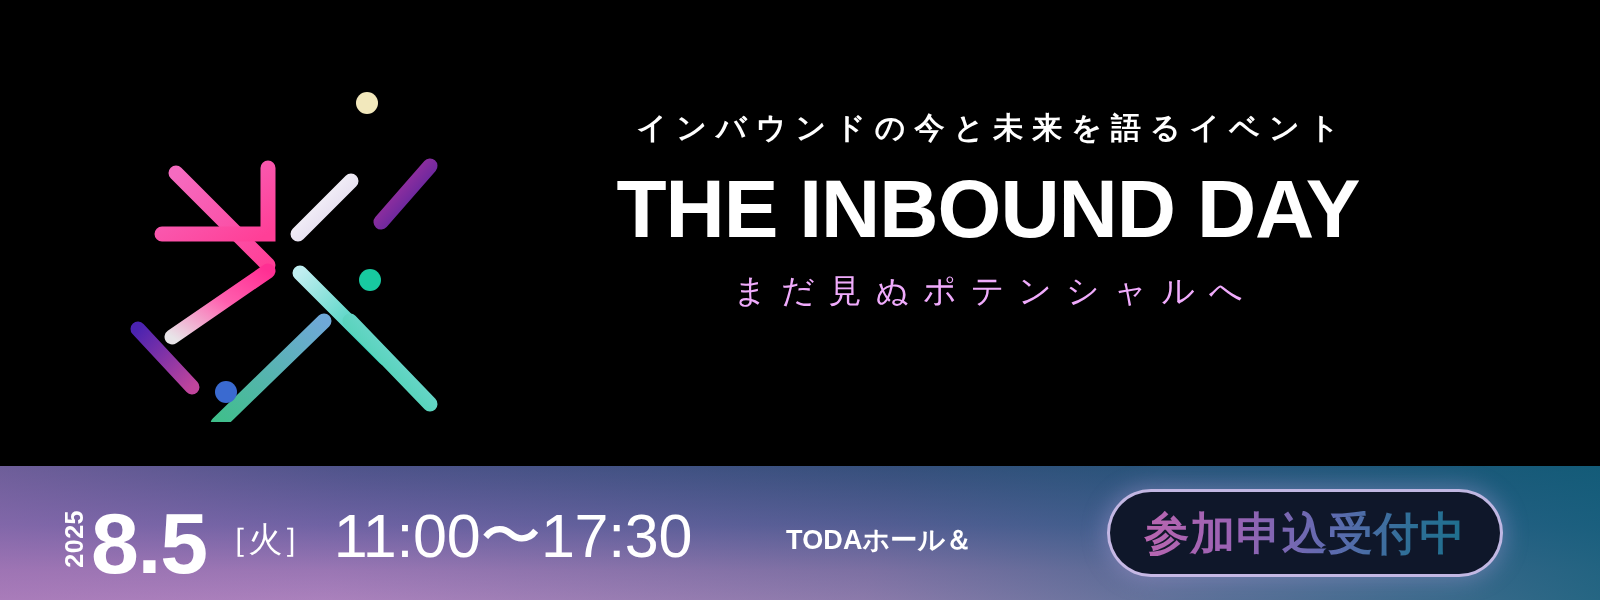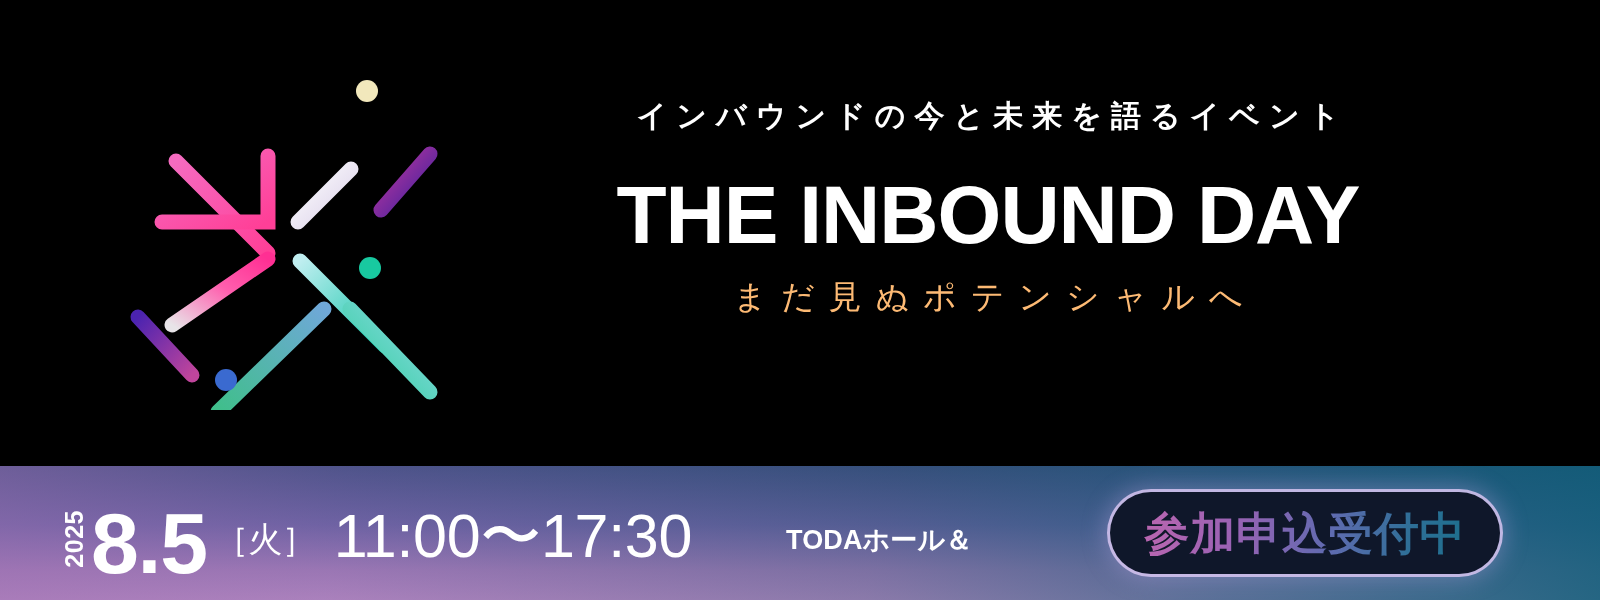--- a/index.html
+++ b/index.html
@@ -15,21 +15,21 @@
     position:relative;
     width:1600px;
     height:600px;
     background:#000;
     overflow:hidden;
   }
 
   
   .hero {
     position:absolute;
-    left:0; top:0;
+    left:0; top:12px;
     width:1600px; height:461px;
     background:#000000;
   }
 
   
   .logo-mark {
     position:absolute;
     left:100px; top:62px;
     width:380px; height:348px;
   }
@@ -47,35 +47,35 @@
     font-size:30px;
     font-weight:700;
     color:#ffffff;
     letter-spacing:0.30em;
     text-indent:0.30em;
     line-height:1.35;
     white-space:nowrap;
   }
 
   .main-title {
-    margin-top:34px;
+    margin-top:16px;
     font-size:82px;
     font-weight:800;
     color:#ffffff;
     letter-spacing:-0.012em;
     line-height:1.08;
     white-space:nowrap;
     font-stretch:condensed;
   }
 
   .subtitle {
     margin-top:16px;
     font-size:33px;
     font-weight:500;
-    color:#fdba74;
+    color:#f0abfc;
     letter-spacing:0.42em;
     text-indent:0.42em;
     line-height:1.35;
     white-space:nowrap;
   }
 
   
   .info-bar {
     position:absolute;
     left:0; top:466px;

